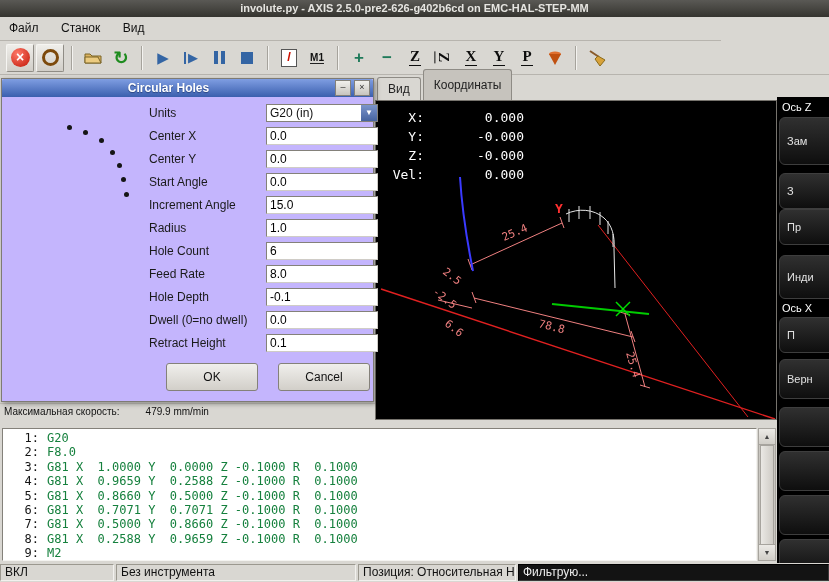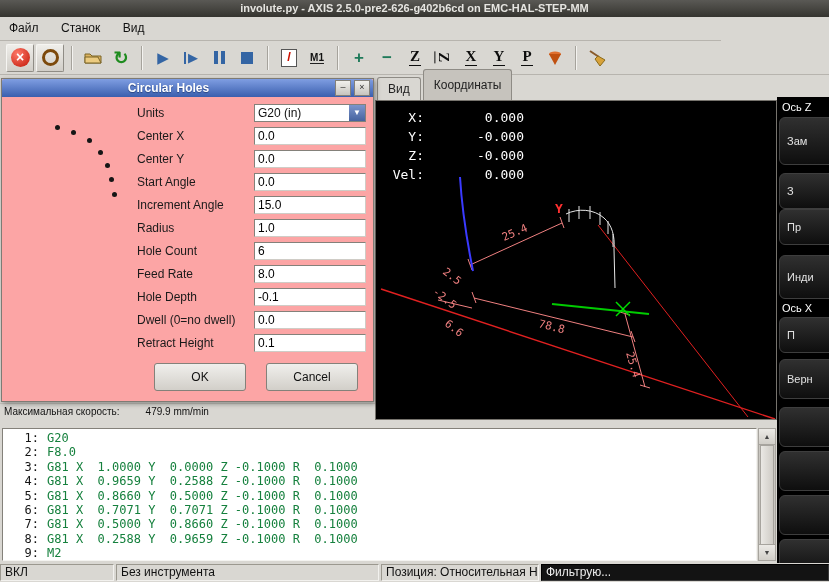--- a/index.html
+++ b/index.html
@@ -57,28 +57,28 @@
   .plot text.ylab{fill:#ff3030;font-size:13px;font-weight:bold;}
 
   
   .rstrip{position:absolute;left:777px;top:76px;width:52px;height:487px;background:#000;overflow:hidden;margin-top:21px;}
   .rlabel{position:absolute;left:5px;color:#fff;font-size:11px;white-space:nowrap;}
   .rbtn{position:absolute;left:2px;width:66px;background:linear-gradient(#303030,#0e0e0e);
         border:1px solid #3e3e3e;border-radius:6px;color:#e2e2e2;font-size:11px;
         padding-left:7px;box-sizing:border-box;text-align:left;display:flex;align-items:center;white-space:nowrap;}
 
   
-  .dialog{position:absolute;left:1px;top:78px;width:371px;height:322px;background:#fca5a5;
+  .dialog{position:absolute;left:1px;top:78px;width:371px;height:322px;background:#c4b5fd;
           border:1px solid #7e7b74;box-shadow:2px 2px 5px rgba(0,0,0,.35);z-index:10;}
   .dlg-title{height:18px;background:linear-gradient(#7f9ee2,#3a5fae);display:flex;align-items:center;
              border-radius:2px 2px 0 0;}
   .dlg-title-text{flex:1;text-align:center;color:#fff;font-weight:bold;font-size:12px;text-shadow:0 1px 1px #2a4580;}
   .dlg-btn{width:14px;height:14px;margin-right:3px;flex:none;background:linear-gradient(#f1f0ed,#c7c4be);
            border:1px solid #84817a;font-size:9px;line-height:12px;text-align:center;color:#333;}
-  .dlg-body{position:relative;height:216px;}
+  .dlg-body{position:relative;height:216px;margin-left:12px;}
   .dot{position:absolute;width:5px;height:5px;border-radius:50%;background:#151515;}
   .frow{position:absolute;left:0;right:0;height:20px;}
   .flabel{position:absolute;left:135px;top:2px;font-size:12px;color:#1a1a1a;white-space:nowrap;}
   .inp{position:absolute;left:252px;top:0;width:112px;height:18px;box-sizing:border-box;
        border:1px solid;border-color:#84817a #cfccc6 #cfccc6 #84817a;background:#fff;
        font-family:"Liberation Sans",sans-serif;font-size:12px;padding:0 3px;}
   .combo{position:absolute;left:252px;top:0;width:112px;height:18px;box-sizing:border-box;
          border:1px solid #84817a;background:#fff;}
   .combo-text{position:absolute;left:3px;top:1px;font-size:12px;}
   .combo-arrow{position:absolute;right:0;top:0;width:16px;height:16px;
@@ -402,18 +402,18 @@
       </div>
   </div>
   <div class="vscroll">
     <div class="vs-up">▲</div>
     <div class="vs-thumb"></div>
     <div class="vs-down">▼</div>
   </div>
 
   <div class="statusbar">
     <div class="sseg" style="width:114px">ВКЛ</div>
-    <div class="sseg" style="width:263px">Без инструмента</div>
+    <div class="sseg" style="width:240px">Без инструмента</div>
     <div class="sseg" style="width:158px">Позиция: Относительная Насто</div>
     <div class="sseg dark" style="flex:1">Фильтрую...</div>
   </div>
 
 </div>
 
 </body></html>

